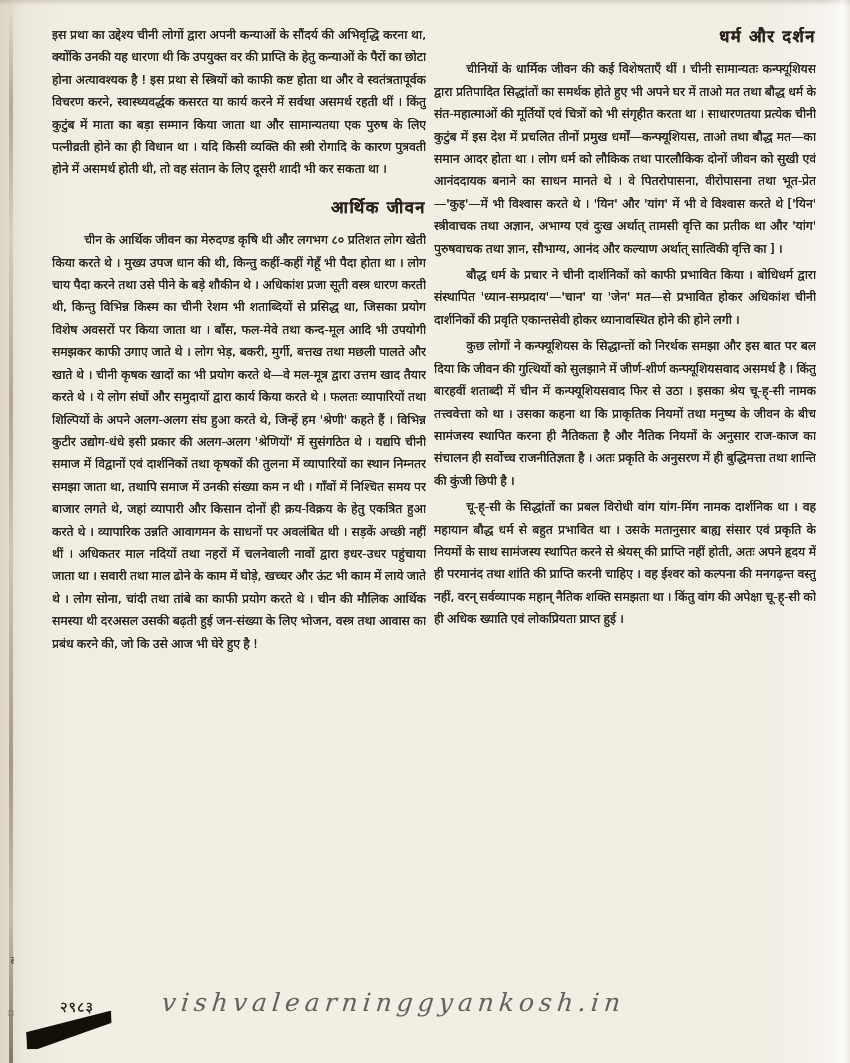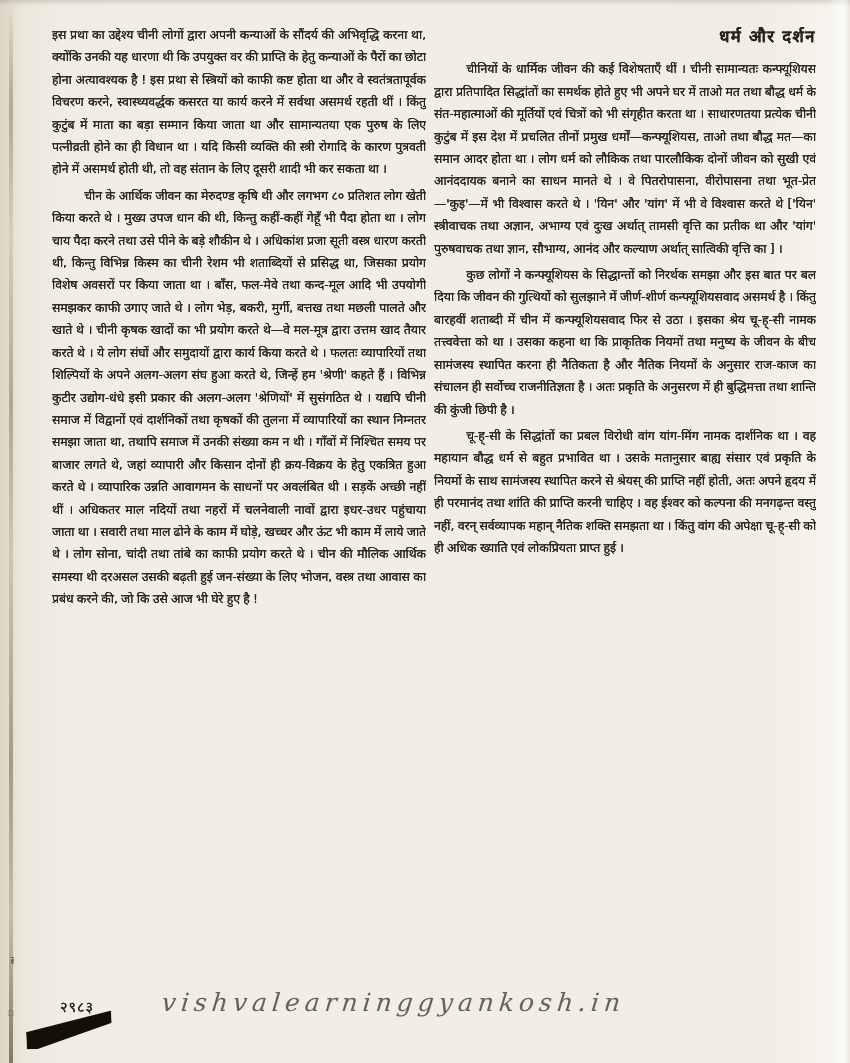--- a/index.html
+++ b/index.html
@@ -103,26 +103,28 @@
 <div class="page">
 
   <div class="top-edge"></div>
   <div class="gutter-shadow"></div>
   <div class="right-edge"></div>
 
   <div class="columns">
 
     <div class="col col-left">
       <p class="body-para continued">इस प्रथा का उद्देश्य चीनी लोगों द्वारा अपनी कन्याओं के सौंदर्य की अभिवृद्धि करना था, क्योंकि उनकी यह धारणा थी कि उपयुक्त वर की प्राप्ति के हेतु कन्याओं के पैरों का छोटा होना अत्यावश्यक है ! इस प्रथा से स्त्रियों को काफी कष्ट होता था और वे स्वतंत्रतापूर्वक विचरण करने, स्वास्थ्यवर्द्धक कसरत या कार्य करने में सर्वथा असमर्थ रहती थीं । किंतु कुटुंब में माता का बड़ा सम्मान किया जाता था और सामान्यतया एक पुरुष के लिए पत्नीव्रती होने का ही विधान था । यदि किसी व्यक्ति की स्त्री रोगादि के कारण पुत्रवती होने में असमर्थ होती थी, तो वह संतान के लिए दूसरी शादी भी कर सकता था ।</p>
+      <h2 class="section-heading">आर्थिक जीवन</h2>
       <p class="body-para">चीन के आर्थिक जीवन का मेरुदण्ड कृषि थी और लगभग ८० प्रतिशत लोग खेती किया करते थे । मुख्य उपज धान की थी, किन्तु कहीं-कहीं गेहूँ भी पैदा होता था । लोग चाय पैदा करने तथा उसे पीने के बड़े शौकीन थे । अधिकांश प्रजा सूती वस्त्र धारण करती थी, किन्तु विभिन्न किस्म का चीनी रेशम भी शताब्दियों से प्रसिद्ध था, जिसका प्रयोग विशेष अवसरों पर किया जाता था । बाँस, फल-मेवे तथा कन्द-मूल आदि भी उपयोगी समझकर काफी उगाए जाते थे । लोग भेड़, बकरी, मुर्गी, बत्तख तथा मछली पालते और खाते थे । चीनी कृषक खादों का भी प्रयोग करते थे—वे मल-मूत्र द्वारा उत्तम खाद तैयार करते थे । ये लोग संघों और समुदायों द्वारा कार्य किया करते थे । फलतः व्यापारियों तथा शिल्पियों के अपने अलग-अलग संघ हुआ करते थे, जिन्हें हम 'श्रेणी' कहते हैं । विभिन्न कुटीर उद्योग-धंधे इसी प्रकार की अलग-अलग 'श्रेणियों' में सुसंगठित थे । यद्यपि चीनी समाज में विद्वानों एवं दार्शनिकों तथा कृषकों की तुलना में व्यापारियों का स्थान निम्नतर समझा जाता था, तथापि समाज में उनकी संख्या कम न थी । गाँवों में निश्चित समय पर बाजार लगते थे, जहां व्यापारी और किसान दोनों ही क्रय-विक्रय के हेतु एकत्रित हुआ करते थे । व्यापारिक उन्नति आवागमन के साधनों पर अवलंबित थी । सड़कें अच्छी नहीं थीं । अधिकतर माल नदियों तथा नहरों में चलनेवाली नावों द्वारा इधर-उधर पहुंचाया जाता था । सवारी तथा माल ढोने के काम में घोड़े, खच्चर और ऊंट भी काम में लाये जाते थे । लोग सोना, चांदी तथा तांबे का काफी प्रयोग करते थे । चीन की मौलिक आर्थिक समस्या थी दरअसल उसकी बढ़ती हुई जन-संख्या के लिए भोजन, वस्त्र तथा आवास का प्रबंध करने की, जो कि उसे आज भी घेरे हुए है !</p>
     </div>
 
     <div class="col col-right">
       <h2 class="section-heading">धर्म और दर्शन</h2>
       <p class="body-para">चीनियों के धार्मिक जीवन की कई विशेषताएँ थीं । चीनी सामान्यतः कन्फ्यूशियस द्वारा प्रतिपादित सिद्धांतों का समर्थक होते हुए भी अपने घर में ताओ मत तथा बौद्ध धर्म के संत-महात्माओं की मूर्तियों एवं चित्रों को भी संगृहीत करता था । साधारणतया प्रत्येक चीनी कुटुंब में इस देश में प्रचलित तीनों प्रमुख धर्मों—कन्फ्यूशियस, ताओ तथा बौद्ध मत—का समान आदर होता था । लोग धर्म को लौकिक तथा पारलौकिक दोनों जीवन को सुखी एवं आनंददायक बनाने का साधन मानते थे । वे पितरोपासना, वीरोपासना तथा भूत-प्रेत—'कुइ'—में भी विश्वास करते थे । 'यिन' और 'यांग' में भी वे विश्वास करते थे ['यिन' स्त्रीवाचक तथा अज्ञान, अभाग्य एवं दुःख अर्थात् तामसी वृत्ति का प्रतीक था और 'यांग' पुरुषवाचक तथा ज्ञान, सौभाग्य, आनंद और कल्याण अर्थात् सात्विकी वृत्ति का ] ।</p>
+      <p class="body-para">बौद्ध धर्म के प्रचार ने चीनी दार्शनिकों को काफी प्रभावित किया । बोधिधर्म द्वारा संस्थापित 'ध्यान-सम्प्रदाय'—'चान' या 'जेन' मत—से प्रभावित होकर अधिकांश चीनी दार्शनिकों की प्रवृति एकान्तसेवी होकर ध्यानावस्थित होने की होने लगी ।</p>
       <p class="body-para">कुछ लोगों ने कन्फ्यूशियस के सिद्धान्तों को निरर्थक समझा और इस बात पर बल दिया कि जीवन की गुत्थियों को सुलझाने में जीर्ण-शीर्ण कन्फ्यूशियसवाद असमर्थ है । किंतु बारहवीं शताब्दी में चीन में कन्फ्यूशियसवाद फिर से उठा । इसका श्रेय चू-ह्-सी नामक तत्त्ववेत्ता को था । उसका कहना था कि प्राकृतिक नियमों तथा मनुष्य के जीवन के बीच सामंजस्य स्थापित करना ही नैतिकता है और नैतिक नियमों के अनुसार राज-काज का संचालन ही सर्वोच्च राजनीतिज्ञता है । अतः प्रकृति के अनुसरण में ही बुद्धिमत्ता तथा शान्ति की कुंजी छिपी है ।</p>
       <p class="body-para">चू-ह्-सी के सिद्धांतों का प्रबल विरोधी वांग यांग-मिंग नामक दार्शनिक था । वह महायान बौद्ध धर्म से बहुत प्रभावित था । उसके मतानुसार बाह्य संसार एवं प्रकृति के नियमों के साथ सामंजस्य स्थापित करने से श्रेयस् की प्राप्ति नहीं होती, अतः अपने हृदय में ही परमानंद तथा शांति की प्राप्ति करनी चाहिए । वह ईश्वर को कल्पना की मनगढ़न्त वस्तु नहीं, वरन् सर्वव्यापक महान् नैतिक शक्ति समझता था । किंतु वांग की अपेक्षा चू-ह्-सी को ही अधिक ख्याति एवं लोकप्रियता प्राप्त हुई ।</p>
     </div>
 
   </div>
 
   <div class="footer">
     <span class="page-number">२९८३</span>
   </div>
 

